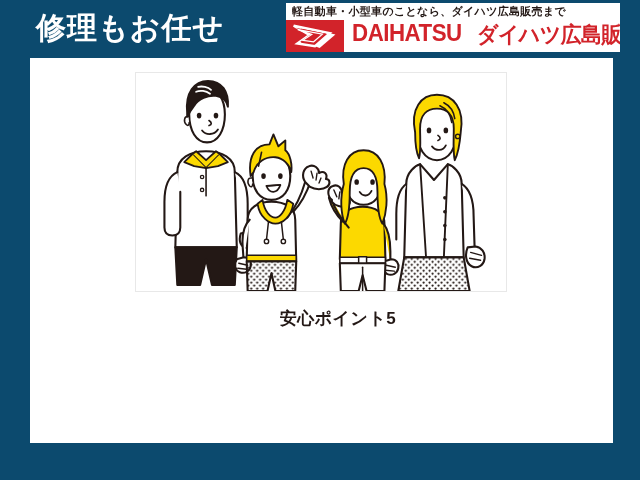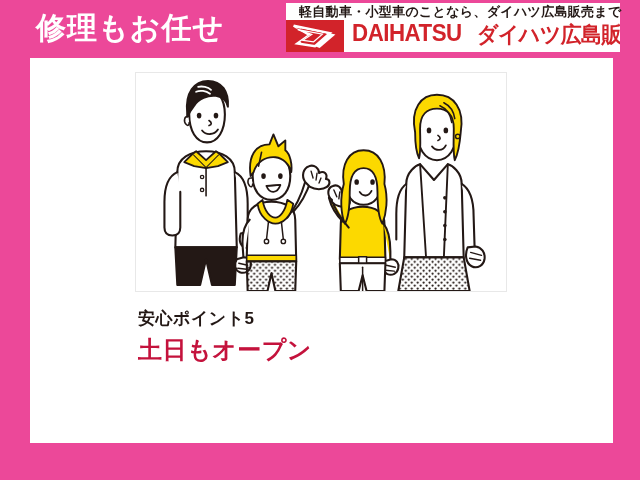--- a/index.html
+++ b/index.html
@@ -2,36 +2,36 @@
 <html><head>
 <meta charset="utf-8">
 <style>
   * { margin:0; padding:0; box-sizing:border-box; }
   html,body { width:640px; height:480px; }
   body {
     background:#d2232a;
     font-family:"Liberation Sans", sans-serif;
     overflow:hidden;
   }
-  #root { position:relative; width:640px; height:480px; background:#ec4899; }
+  #root { position:relative; width:640px; height:480px; background:#0c4a6e; }
 
   
   .header { position:absolute; left:0; top:0; width:640px; height:58px; }
   .headline {
     position:absolute; left:36px; top:8px;
     font-size:30px; font-weight:bold; color:#ffffff;
     letter-spacing:1px; line-height:40px;
     white-space:nowrap;
   }
   .brandblock { position:absolute; left:286px; top:3px; width:334px; }
   .tagline {
-    font-size:13px; color:#231815; font-weight:bold;
+    font-size:11px; color:#231815; font-weight:bold;
     background:#ffffff; line-height:17px; height:17px;
     letter-spacing:0.3px; white-space:nowrap;
-    padding-left:13px;
+    padding-left:6px;
   }
   .logobar {
     position:relative; height:32px; background:#ffffff;
     display:flex; overflow:hidden;
   }
   .dmark {
     width:58px; height:32px; background:#d2232a;
     display:flex; align-items:center; justify-content:center;
     flex:0 0 auto;
   }
@@ -57,21 +57,21 @@
   
   .illus-frame {
     position:absolute; left:105px; top:14px;
     width:372px; height:220px;
     border:1px solid #e8e8e8; background:#ffffff;
     overflow:hidden;
   }
   .illus-frame svg { display:block; width:100%; height:100%; }
 
   
-  .textblock { position:absolute; left:108px; top:248px; width:400px; }
+  .textblock { position:absolute; left:108px; top:248px; width:400px;text-align:center; }
   .point-label {
     font-size:17px; font-weight:bold; color:#231815;
     letter-spacing:0.5px; line-height:26px; white-space:nowrap;
   }
   .point-title {
     font-size:24px; font-weight:bold; color:#c4123c;
     letter-spacing:0.5px; line-height:34px; margin-top:1px;
     white-space:nowrap;
   }
   .point-body {
@@ -280,16 +280,15 @@
 
           <path d="M304 63 C307 65 307 67 304 68" stroke-width="1.6"></path>
 
           <path d="M298 74 C302 79 309 79 312 73" stroke-width="1.8"></path>
         </g>
       </svg>
     </div>
 
     <div class="textblock">
       <div class="point-label">安心ポイント5</div>
-      <div class="point-title">土日もオープン</div>
     </div>
   </div>
 </div>
 
 </body></html>

